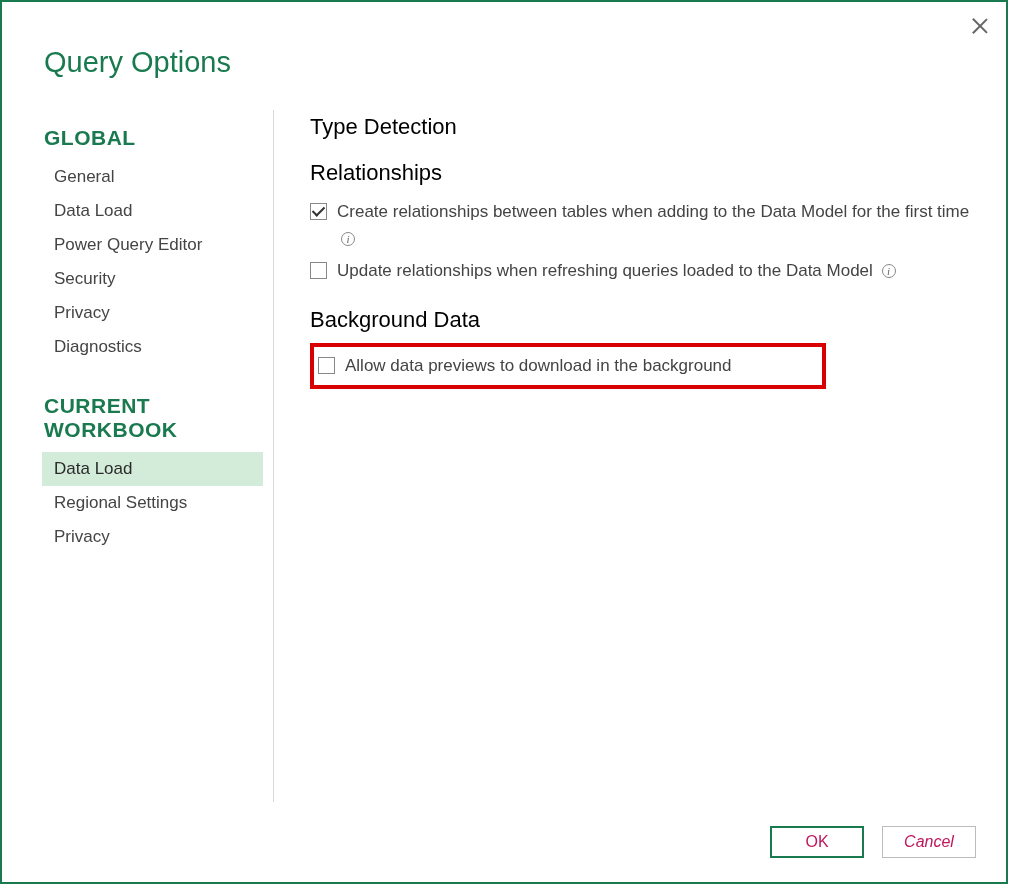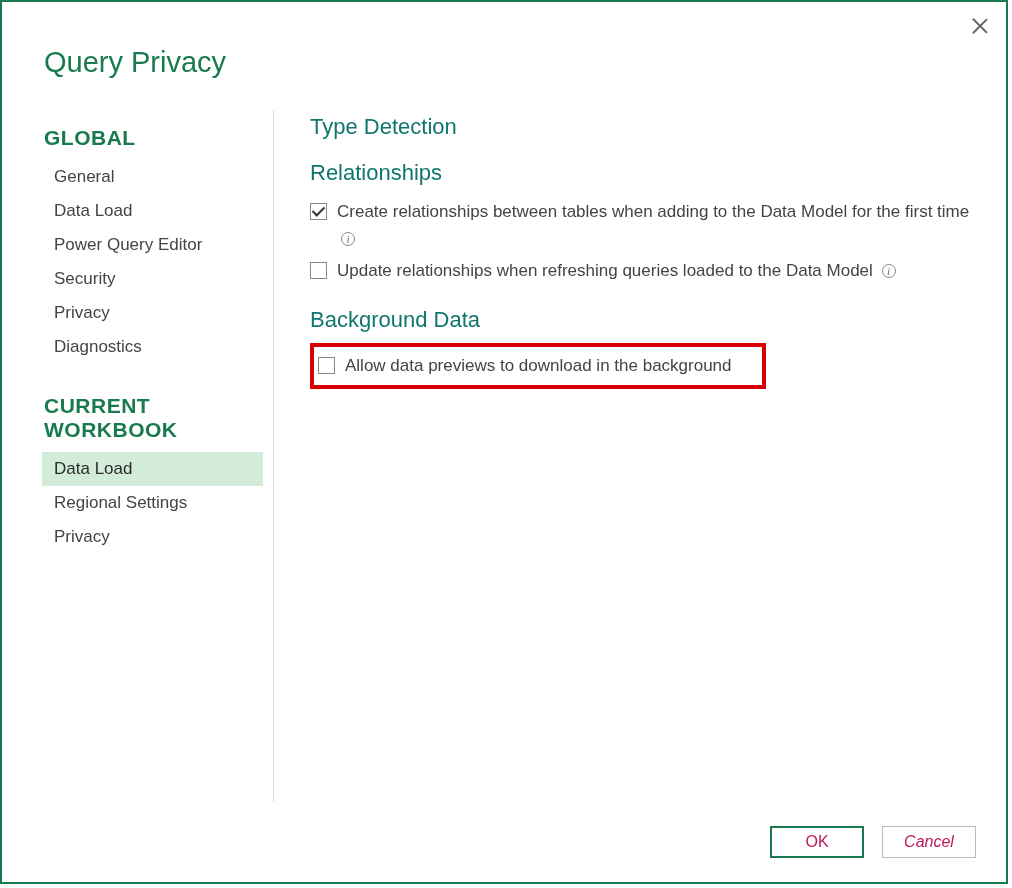--- a/index.html
+++ b/index.html
@@ -77,21 +77,21 @@
       padding-left: 12px;
     }
     .sidebar-gap { height: 22px; }
     .content {
       flex: 1;
       padding-left: 36px;
       padding-top: 4px;
     }
     .section-heading {
       font-size: 22px;
-      color: #0f766e;
+      color: #000000;
       font-weight: 400;
       margin-bottom: 10px;
     }
     .section-heading.spaced-top { margin-top: 20px; }
     .option-row {
       display: flex;
       align-items: flex-start;
       padding: 3px 0;
       font-size: 17px;
       color: #444;
@@ -131,21 +131,21 @@
       color: #666;
       margin-left: 4px;
       vertical-align: middle;
       font-style: italic;
       font-family: Georgia, serif;
     }
     .highlight-box {
       border: 4px solid #d80000;
       padding: 6px 0 6px 4px;
       margin-top: 9px;
-      width: 456px;
+      width: 516px;
     }
     .highlight-box .option-row { padding: 0; }
     .footer {
       position: absolute;
       bottom: 24px;
       right: 30px;
       display: flex;
       gap: 18px;
     }
     .btn {
@@ -161,21 +161,21 @@
     }
     .btn.primary { border: 2px solid #1a7a4f; }
     .btn.secondary { border: 1px solid #bcbcbc; font-style: italic; }
   </style>
 </head>
 <body>
 
 <div class="dialog">
   <div class="close-x"></div>
 
-  <div class="title">Query Privacy</div>
+  <div class="title">Query Options</div>
 
   <div class="body-area">
     <div class="sidebar">
       <div class="sidebar-section-header">GLOBAL</div>
       <div class="sidebar-item">General</div>
       <div class="sidebar-item">Data Load</div>
       <div class="sidebar-item">Power Query Editor</div>
       <div class="sidebar-item">Security</div>
       <div class="sidebar-item">Privacy</div>
       <div class="sidebar-item">Diagnostics</div>

